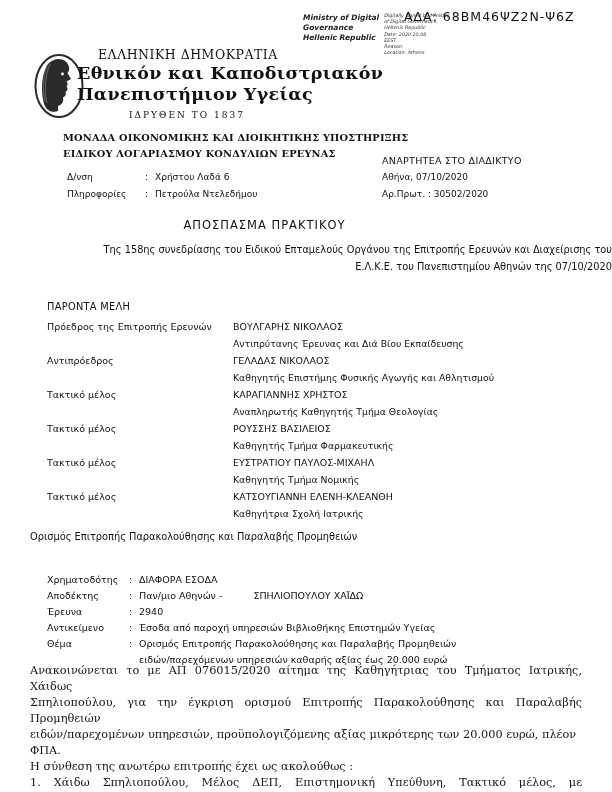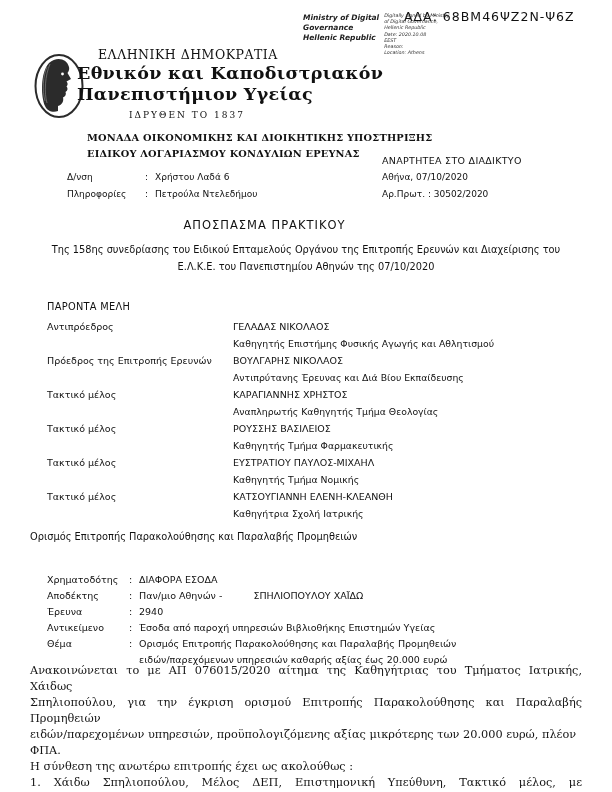--- a/index.html
+++ b/index.html
@@ -20,34 +20,34 @@
 
   
   .logo{left:33px;top:53px;width:52px;height:66px;}
   .hdr{left:77px;top:47px;font-family:"DejaVu Serif","Liberation Serif",serif;}
   .hdr-state{font-size:12.5px;letter-spacing:0.5px;margin-left:21px;margin-bottom:1px;}
   .hdr-univ{font-size:17.5px;font-weight:bold;line-height:21px;letter-spacing:0.3px;}
   .hdr-founded{font-size:9px;letter-spacing:2px;margin-top:5px;margin-left:52px;}
 
   
   .unit{left:63px;top:130px;font-family:"DejaVu Serif","Liberation Serif",serif;
-        font-weight:bold;font-size:9.8px;line-height:16px;letter-spacing:0.2px;margin-left:24px;}
+        font-weight:bold;font-size:9.8px;line-height:16px;letter-spacing:0.2px;}
 
   
   .contact{left:67px;top:169px;font-size:9px;line-height:17px;}
   .contact .row{display:grid;grid-template-columns:78px 10px auto;}
 
   
   .rm-internet{left:382px;top:155px;font-size:9.5px;letter-spacing:0.3px;}
   .rm-date{left:382px;top:172px;font-size:9px;}
   .rm-prot{left:382px;top:189px;font-size:9px;}
 
   
   .title{left:0;top:218px;width:529px;text-align:center;font-size:11.5px;letter-spacing:1px;}
-  .session{left:0;top:241px;width:612px;text-align:center;font-size:9.8px;line-height:17px;}
+  .session{left:0;top:241px;width:612px;text-align:right;font-size:9.8px;line-height:17px;}
 
   
   .present-h{left:47px;top:301px;font-size:9.8px;letter-spacing:0.3px;}
   .members{left:47px;top:318px;width:540px;}
   .member{display:grid;grid-template-columns:186px auto;margin-bottom:0;}
   .member .role{font-size:9.5px;line-height:17px;}
   .member .nm{font-size:9.5px;line-height:17px;}
   .member .ttl{font-size:9.3px;line-height:17px;}
 
   
@@ -131,31 +131,31 @@
 
   <div class="abs title">ΑΠΟΣΠΑΣΜΑ ΠΡΑΚΤΙΚΟΥ</div>
   <div class="abs session">
     <div>Της 158ης συνεδρίασης του Ειδικού Επταμελούς Οργάνου της Επιτροπής Ερευνών και Διαχείρισης του</div>
     <div>Ε.Λ.Κ.Ε. του Πανεπιστημίου Αθηνών της 07/10/2020</div>
   </div>
 
   <div class="abs present-h">ΠΑΡΟΝΤΑ ΜΕΛΗ</div>
   <div class="abs members">
     <div class="member">
+      <div class="role">Πρόεδρος της Επιτροπής Ερευνών</div>
+      <div>
+        <div class="nm">ΒΟΥΛΓΑΡΗΣ ΝΙΚΟΛΑΟΣ</div>
+        <div class="ttl">Αντιπρύτανης Έρευνας και Διά Βίου Εκπαίδευσης</div>
+      </div>
+    </div>
+    <div class="member">
       <div class="role">Αντιπρόεδρος</div>
       <div>
         <div class="nm">ΓΕΛΑΔΑΣ ΝΙΚΟΛΑΟΣ</div>
         <div class="ttl">Καθηγητής Επιστήμης Φυσικής Αγωγής και Αθλητισμού</div>
-      </div>
-    </div>
-    <div class="member">
-      <div class="role">Πρόεδρος της Επιτροπής Ερευνών</div>
-      <div>
-        <div class="nm">ΒΟΥΛΓΑΡΗΣ ΝΙΚΟΛΑΟΣ</div>
-        <div class="ttl">Αντιπρύτανης Έρευνας και Διά Βίου Εκπαίδευσης</div>
       </div>
     </div>
     <div class="member">
       <div class="role">Τακτικό μέλος</div>
       <div>
         <div class="nm">ΚΑΡΑΓΙΑΝΝΗΣ ΧΡΗΣΤΟΣ</div>
         <div class="ttl">Αναπληρωτής Καθηγητής Τμήμα Θεολογίας</div>
       </div>
     </div>
     <div class="member">

